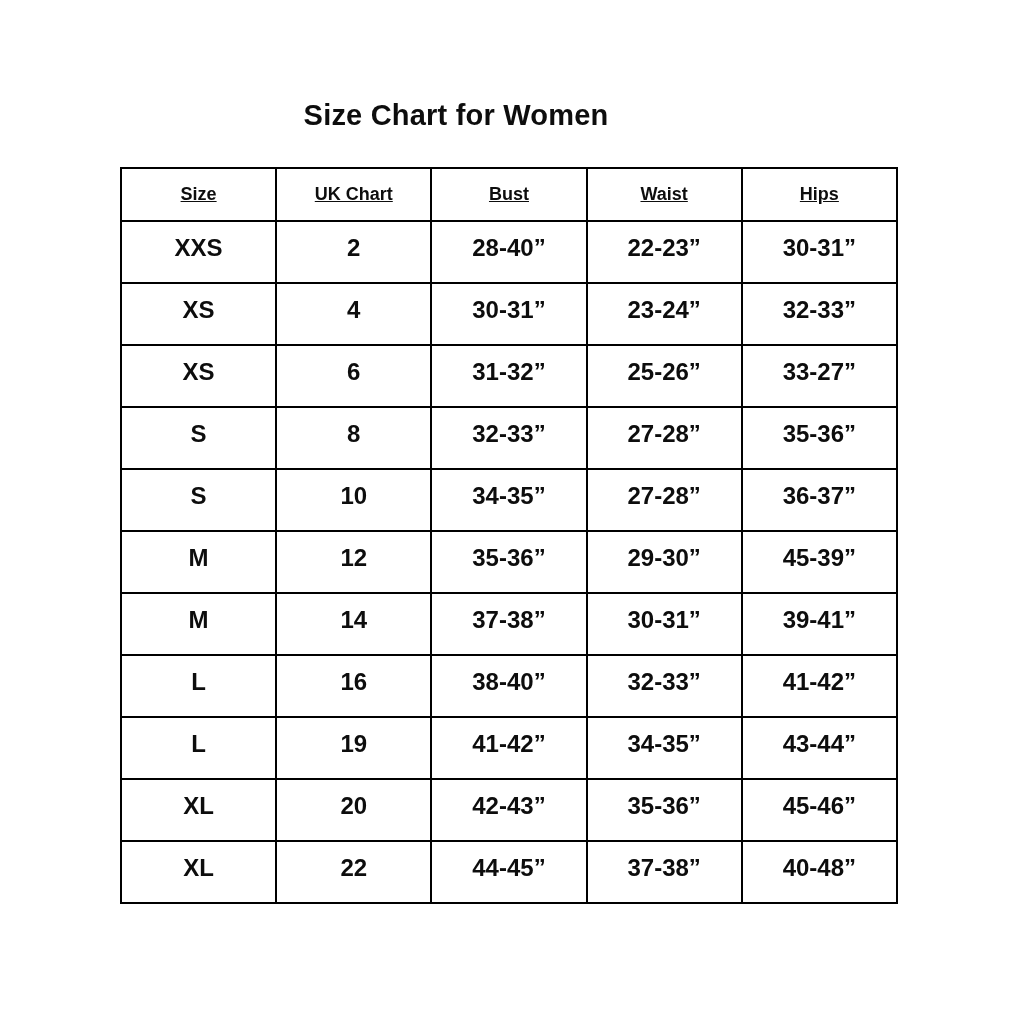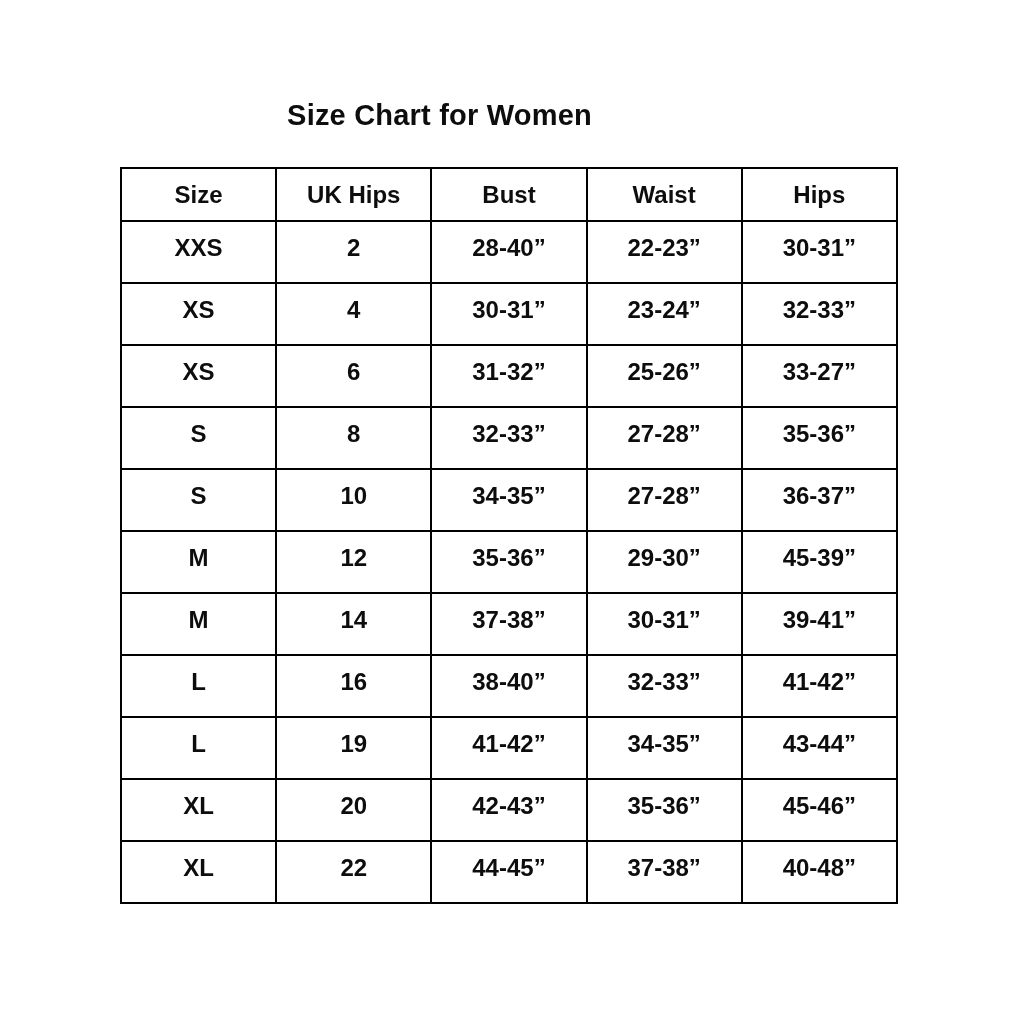--- a/index.html
+++ b/index.html
@@ -10,20 +10,21 @@
     height: 1024px;
     font-family: "Liberation Sans", sans-serif;
     color: #0d0d0d;
     overflow: hidden;
   }
   .page {
     position: relative;
     width: 879px;
     height: 1024px;
     background: #ffffff;
+    padding-left: 33px;
   }
   .title {
     position: absolute;
     top: 101px;
     left: 0;
     width: 100%;
     margin: 0;
     text-align: center;
     font-size: 29px;
     font-weight: bold;
@@ -44,40 +45,41 @@
     border: 2px solid #000000;
     text-align: center;
     vertical-align: middle;
     font-weight: bold;
     font-size: 24px;
     color: #0d0d0d;
     padding: 0;
   }
   .size-table th {
     height: 51px;
-    font-size: 24px;
+    font-size: 18px;
+    text-decoration: underline;
   }
   .size-table td {
     height: 52px;
     
     padding-bottom: 8px;
     border-radius: 26px;
   }
 </style>
 </head>
 <body>
 
 <div class="page">
   <h1 class="title">Size Chart for Women</h1>
 
   <table class="size-table">
     <thead>
       <tr>
           <th>Size</th>
-          <th>UK Hips</th>
+          <th>UK Chart</th>
           <th>Bust</th>
           <th>Waist</th>
           <th>Hips</th>
         </tr>
     </thead>
     <tbody>
         <tr>
           <td>XXS</td>
           <td>2</td>
           <td>28-40”</td>

